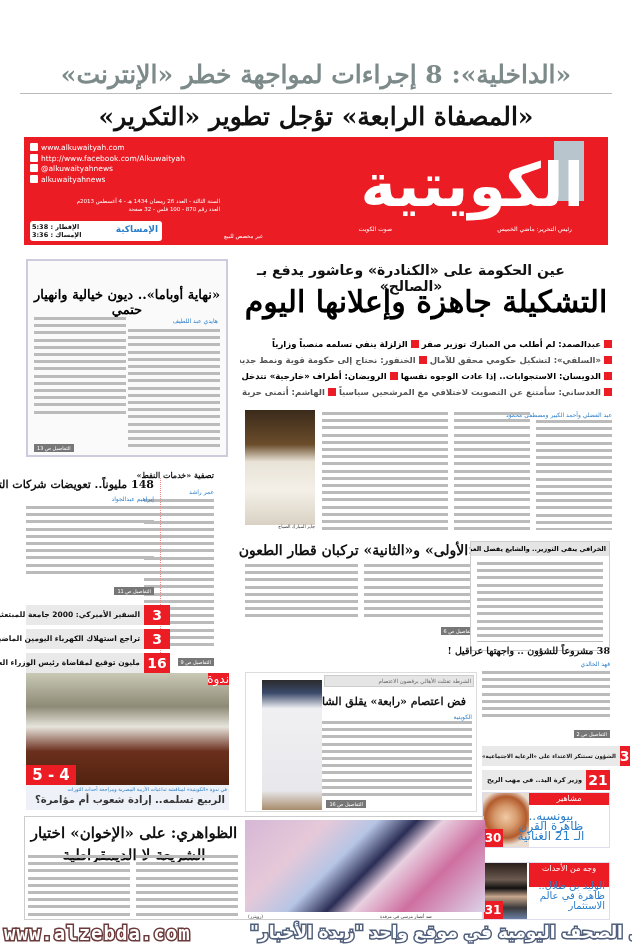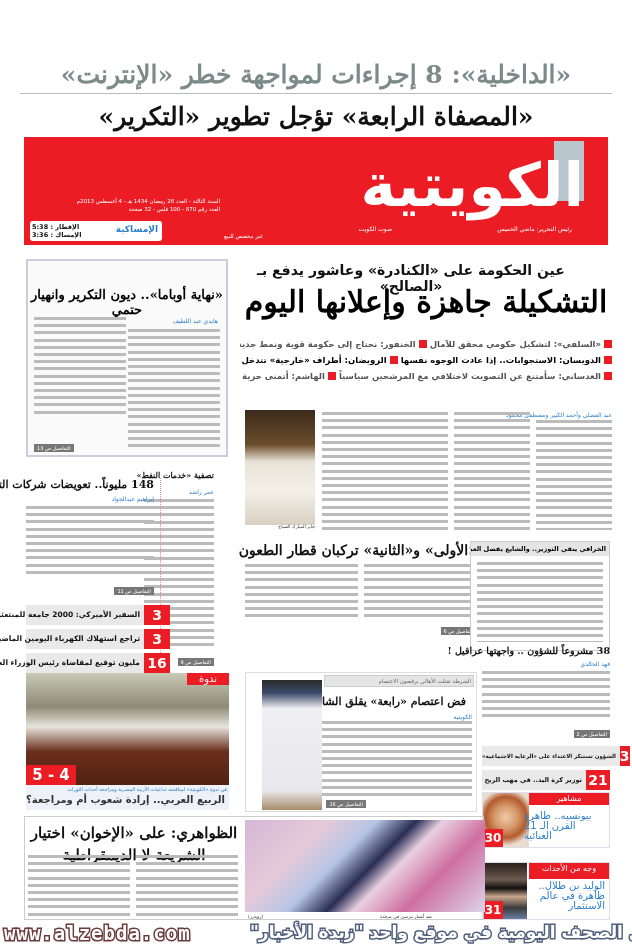--- a/index.html
+++ b/index.html
@@ -33,21 +33,21 @@
 .photo-jaber{left:245px;top:410px;width:70px;height:115px;background:linear-gradient(180deg,#3b2a1b 0%,#6b4d2b 30%,#e9e3d7 45%,#f4f0e8 70%,#d8d1c3 100%)}
 .photo-cap{left:245px;top:524px;width:70px;font-size:4.5px;color:#333;text-align:right}
 .box-left{left:26px;top:259px;width:202px;height:198px;border:2px solid #ccd;background:#fafafa}
 .box-left .kick{top:10px;right:0;width:198px;text-align:center;font-weight:bold;font-size:9px;color:#111}
 .box-left .head{top:26px;right:0;width:198px;text-align:center;font-weight:bold;font-size:13px;color:#000;font-family:"DejaVu Serif",serif}
 .sub-head{font-weight:bold;color:#111;font-family:"DejaVu Serif",serif;white-space:nowrap}
 .num-row{height:20px;background:#e9e9e9;width:140px}
 .num-badge{width:26px;height:20px;background:#ec1c24;color:#fff;font-weight:bold;font-size:14px;text-align:center;line-height:20px;direction:ltr}
 .num-text{font-size:7.5px;font-weight:bold;color:#111;line-height:20px;padding-right:4px;white-space:nowrap}
 .nadwa{left:26px;top:673px;width:203px;height:112px;background:linear-gradient(180deg,#c9c9b5 0%,#8d8a76 30%,#e7e4dc 48%,#6b2f1d 70%,#51220f 100%)}
-.nadwa-tag{right:0;top:0;width:42px;height:12px;background:#ec1c24;color:#fff;font-size:10px;text-align:center;line-height:12px}
+.nadwa-tag{right:0;top:0;width:21px;height:12px;background:#ec1c24;color:#fff;font-size:12px;text-align:center;line-height:12px}
 .nadwa-num{left:0;bottom:0;width:50px;height:20px;background:#ec1c24;color:#fff;font-weight:bold;font-size:15px;text-align:center;line-height:20px;direction:ltr}
 .nadwa-cap{left:26px;top:785px;width:203px;height:25px;background:#eef2f8}
 .nadwa-cap .s{right:2px;top:1px;font-size:5px;color:#2b7fcb;white-space:nowrap}
 .nadwa-cap .h{right:4px;top:9px;font-size:10px;font-weight:bold;color:#333;white-space:nowrap}
 .gray-box{background:#e5e5e5;border:1px solid #ccc}
 .tag-red{background:#ec1c24;color:#fff;font-size:8px;text-align:center}
 .photo-woman{left:0;top:0;width:40px;height:50px;background:radial-gradient(circle at 50% 45%,#f1c9a6 0%,#d69a6c 30%,#b25b2d 55%,#e9ddd0 75%)}
 .photo-walid{left:0;top:0;width:44px;height:62px;background:linear-gradient(180deg,#2a1f1a 0%,#6b5a50 30%,#111 45%,#c7a68d 60%,#3a3a3a 80%,#6a7fa4 100%)}
 .photo-shirt{left:262px;top:680px;width:60px;height:130px;background:linear-gradient(180deg,#2b2b2b 0%,#3b4a6b 10%,#f0f0f3 22%,#e8e8ec 85%,#a88c6b 100%)}
 .photo-egypt{left:245px;top:815px;width:240px;height:128px;background:linear-gradient(135deg,#d6b7d6 0%,#e6c9d9 25%,#b7c5e5 40%,#2a2d55 52%,#e8d0e0 60%,#ce6fa0 75%,#dcd4ea 100%)}
@@ -63,36 +63,42 @@
 <div class="abs teaser-rule"></div>
 <div class="abs teaser2">«المصفاة الرابعة» تؤجل تطوير «التكرير»</div>
 
 <div class="abs masthead">
   <div class="abs logo-box">
     <div class="abs logo-block"></div>
     <div class="abs logo-text">الكويتية</div>
     <div class="abs logo-sub1">رئيس التحرير: ماضي الخميس</div>
     <div class="abs logo-sub2">صوت الكويت</div>
   </div>
+  <div class="abs links">
+    <div><span class="ic"></span><span>www.alkuwaityah.com</span></div>
+    <div><span class="ic"></span><span>http://www.facebook.com/Alkuwaityah</span></div>
+    <div><span class="ic"></span><span>@alkuwaityahnews</span></div>
+    <div><span class="ic"></span><span>alkuwaityahnews</span></div>
+  </div>
   <div class="abs issue">
     <div>السنة الثالثة - العدد 26 رمضان 1434 هـ - 4 أغسطس 2013م</div>
     <div>العدد رقم 870 - 100 فلس - 32 صفحة</div>
   </div>
   <div class="abs imsak-box">
     <div class="abs imsak-logo">الإمساكية</div>
     <div class="abs imsak-times">
       <div>الإفطار : 5:38</div>
       <div>الإمساك : 3:36</div>
     </div>
   </div>
   <div class="abs notforsale">غير مخصص للبيع</div>
 </div>
 
 <div class="abs box-left">
-  <div class="abs head">«نهاية أوباما».. ديون التكرير وانهيار حتمي</div>
+  <div class="abs head">«نهاية أوباما».. ديون خيالية وانهيار حتمي</div>
   <div class="abs byline" style="right:8px;top:56px">هايدي عبد اللطيف</div>
   <div class="abs textcol" style="right:6px;top:68px;width:92px;height:118px;background:repeating-linear-gradient(180deg,#bbb 0 3px,transparent 3px 7.2px)"></div>
   <div class="abs textcol" style="left:6px;top:56px;width:92px;height:98px;background:repeating-linear-gradient(180deg,#bbb 0 3px,transparent 3px 7.2px)"></div>
   <div class="abs details" style="left:6px;top:180px">التفاصيل ص 13</div>
 </div>
 
 <div class="abs" style="left:144px;top:470px;width:70px">
   <div class="sub-head" style="font-size:8px;text-align:right">تصفية «خدمات النفط»</div>
   <div class="byline" style="margin-top:8px">عمر راشد</div>
   <div style="margin-top:4px;height:150px;background:repeating-linear-gradient(180deg,#bbb 0 3px,transparent 3px 7.2px)"></div>
@@ -127,26 +133,27 @@
     <div class="num-badge">16</div>
   </div>
 </div>
 
 <div class="abs nadwa">
   <div class="abs nadwa-tag">ندوة</div>
   <div class="abs nadwa-num">5 - 4</div>
 </div>
 <div class="abs nadwa-cap">
   <div class="abs s">في ندوة «الكويتية» لمناقشة تداعيات الأزمة المصرية ومراجعة أحداث الثورات</div>
-  <div class="abs h">الربيع العربي.. إرادة شعوب أم ومراجعة؟</div>
+  <div class="abs h">الربيع تسلمه.. إرادة شعوب أم مؤامرة؟</div>
 </div>
 
 <div class="abs main-kicker">عين الحكومة على «الكنادرة» وعاشور يدفع بـ «الصالح»</div>
 <div class="abs main-head">التشكيلة جاهزة وإعلانها اليوم</div>
 <div class="abs bullets">
+  <div class="row"><span class="b"></span><span>عبدالصمد: لم أطلب من المبارك توزير صفر</span> <span class="b"></span><span>الزلزلة ينفي تسلمه منصباً وزارياً</span></div>
   <div class="row gray"><span class="b"></span><span>«السلفي»: لتشكيل حكومي محقق للآمال</span> <span class="b"></span><span>الخنفور: نحتاج إلى حكومة قوية ونمط جديد</span></div>
   <div class="row"><span class="b"></span><span>الدويسان: الاستجوابات.. إذا عادت الوجوه نفسها</span> <span class="b"></span><span>الرويضان: أطراف «خارجية» تتدخل بالرئاسة</span></div>
   <div class="row gray"><span class="b"></span><span>العدساني: سأمتنع عن التصويت لاختلافي مع المرشحين سياسياً</span> <span class="b"></span><span>الهاشم: أتمنى حرية التصويت لكل وزير</span></div>
 </div>
 <div class="abs byline" style="right:20px;top:411px">عبد الفضلي وأحمد الكبير ومصطفى محمود</div>
 <div class="abs" style="right:20px;top:420px;width:76px;height:110px;background:repeating-linear-gradient(180deg,#bbb 0 3px,transparent 3px 7.2px)"></div>
 <div class="abs" style="right:102px;top:412px;width:76px;height:118px;background:repeating-linear-gradient(180deg,#bbb 0 3px,transparent 3px 7.2px)"></div>
 <div class="abs" style="right:184px;top:412px;width:126px;height:118px;background:repeating-linear-gradient(180deg,#bbb 0 3px,transparent 3px 7.2px)"></div>
 <div class="abs photo-jaber"></div>
 <div class="abs photo-cap">جابر المبارك الصباح</div>
@@ -183,36 +190,36 @@
 
 <div class="abs" style="left:482px;top:746px;width:128px">
   <div style="display:flex;flex-direction:row-reverse;margin-bottom:4px">
     <div class="num-row" style="flex:1">
         <div class="num-text" style="font-size:5.5px">الشؤون تستنكر الاعتداء على «الرعاية الاجتماعية»</div>
       </div>
     <div class="num-badge" style="width:20px">3</div>
   </div>
   <div style="display:flex;flex-direction:row-reverse">
     <div class="num-row" style="flex:1">
-        <div class="num-text" style="font-size:6.5px">توزير كرة اليد.. في مهب الريح</div>
+        <div class="num-text" style="font-size:6.5px">وزير كرة اليد.. في مهب الريح</div>
       </div>
     <div class="num-badge" style="width:24px">21</div>
   </div>
 </div>
 
 <div class="abs" style="left:482px;top:792px;width:128px;height:56px;border:1px solid #dde">
   <div class="abs photo-woman" style="width:46px;height:54px"></div>
   <div class="abs tag-red" style="right:0;top:0;width:80px;height:12px;line-height:12px">مشاهير</div>
-  <div class="abs" style="right:9px;top:18px;width:76px;font-size:10px;color:#2b7fcb;line-height:10px;text-align:left">بيونسيه.. ظاهرة القرن الـ 21 الغنائية</div>
+  <div class="abs" style="right:20px;top:18px;width:76px;font-size:12px;color:#2b7fcb;line-height:10px;text-align:center">بيونسيه.. ظاهرة القرن الـ 21 الغنائية</div>
   <div class="abs num-badge" style="left:0;bottom:0;width:20px;height:18px;line-height:18px;font-size:12px">30</div>
 </div>
 
 <div class="abs" style="left:482px;top:862px;width:128px;height:58px;border:1px solid #dde">
   <div class="abs photo-walid" style="height:56px"></div>
-  <div class="abs tag-red" style="right:0;top:0;width:80px;height:16px;line-height:12px">وجه من الأحداث</div>
+  <div class="abs tag-red" style="right:0;top:0;width:80px;height:24px;line-height:12px">وجه من الأحداث</div>
   <div class="abs" style="right:4px;top:18px;width:70px;font-size:10px;color:#2b7fcb;line-height:10px;text-align:right">الوليد بن طلال.. ظاهرة في عالم الاستثمار</div>
   <div class="abs num-badge" style="left:0;bottom:0;width:20px;height:18px;line-height:18px;font-size:12px">31</div>
 </div>
 
 <div class="abs" style="left:26px;top:822px;width:216px;height:100px">
   <div class="sub-head" style="font-size:15px;text-align:center;line-height:22px">الظواهري: على «الإخوان» اختيار</div>
   <div class="sub-head" style="font-size:15px;text-align:center;line-height:22px">الشريعة لا الديمقراطية</div>
 </div>
 <div class="abs" style="left:28px;top:855px;width:210px;height:62px;display:flex;gap:6px">
   <div style="flex:1;background:repeating-linear-gradient(180deg,#bbb 0 3px,transparent 3px 7.2px)"></div>

